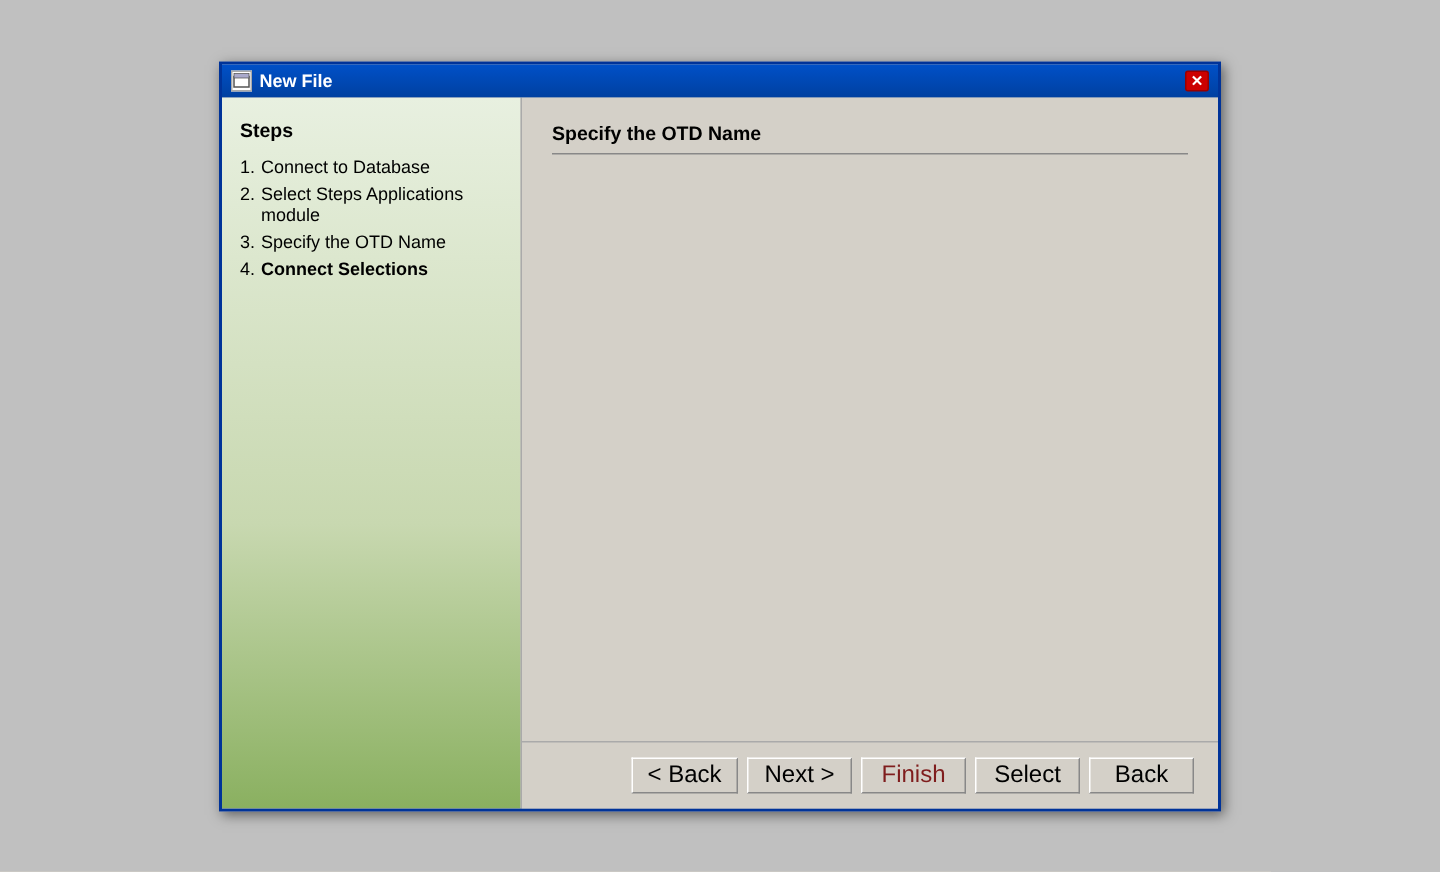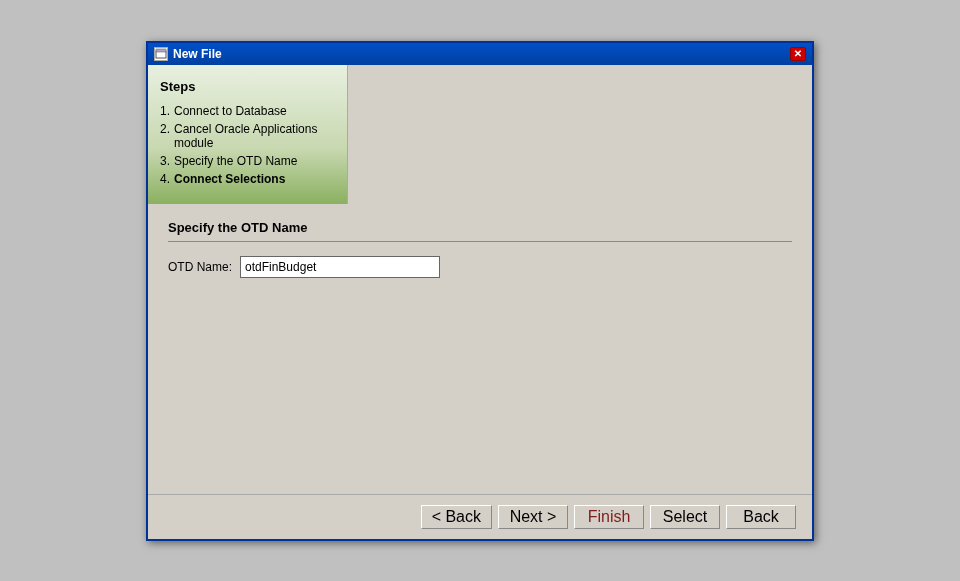--- a/index.html
+++ b/index.html
@@ -68,21 +68,21 @@
       font-weight: bold;
       display: flex;
       align-items: center;
       justify-content: center;
       cursor: pointer;
       border-radius: 2px;
     }
 
     .window-body {
       display: flex;
-      flex-direction: column;
+      flex-direction: row;
       flex: 1;
       overflow: hidden;
     }
 
     .sidebar {
       width: 200px;
       background: linear-gradient(to bottom, #e8f0e0 0%, #c8d8b0 60%, #8ab060 100%);
       display: flex;
       flex-direction: column;
       flex-shrink: 0;
@@ -235,42 +235,38 @@
     <div class="sidebar">
       <div class="sidebar-content">
         <div class="steps-heading">Steps</div>
 
         <div class="step-item">
           <span class="step-number">1.</span>
           <span class="step-label">Connect to Database</span>
         </div>
         <div class="step-item">
           <span class="step-number">2.</span>
-          <span class="step-label">Cancel Oracle Applications module</span>
+          <span class="step-label">Select Steps Applications module</span>
         </div>
         <div class="step-item">
           <span class="step-number">3.</span>
           <span class="step-label">Specify the OTD Name</span>
         </div>
         <div class="step-item active">
           <span class="step-number">4.</span>
           <span class="step-label">Connect Selections</span>
         </div>
       </div>
 
     </div>
 
     <div class="main-content">
       <div class="content-area">
         <div class="section-header">Specify the OTD Name</div>
 
-        <div class="form-row">
-          <label class="form-label">OTD Name:</label>
-          <input class="form-input" type="text" value="otdFinBudget" style="">
-        </div>
       </div>
 
       <div class="button-bar">
         <button class="btn">&lt; Back</button>
         <button class="btn">Next &gt;</button>
         <button class="btn" disabled="">Finish</button>
         <button class="btn">Select</button>
         <button class="btn">Back</button>
       </div>
     </div>

